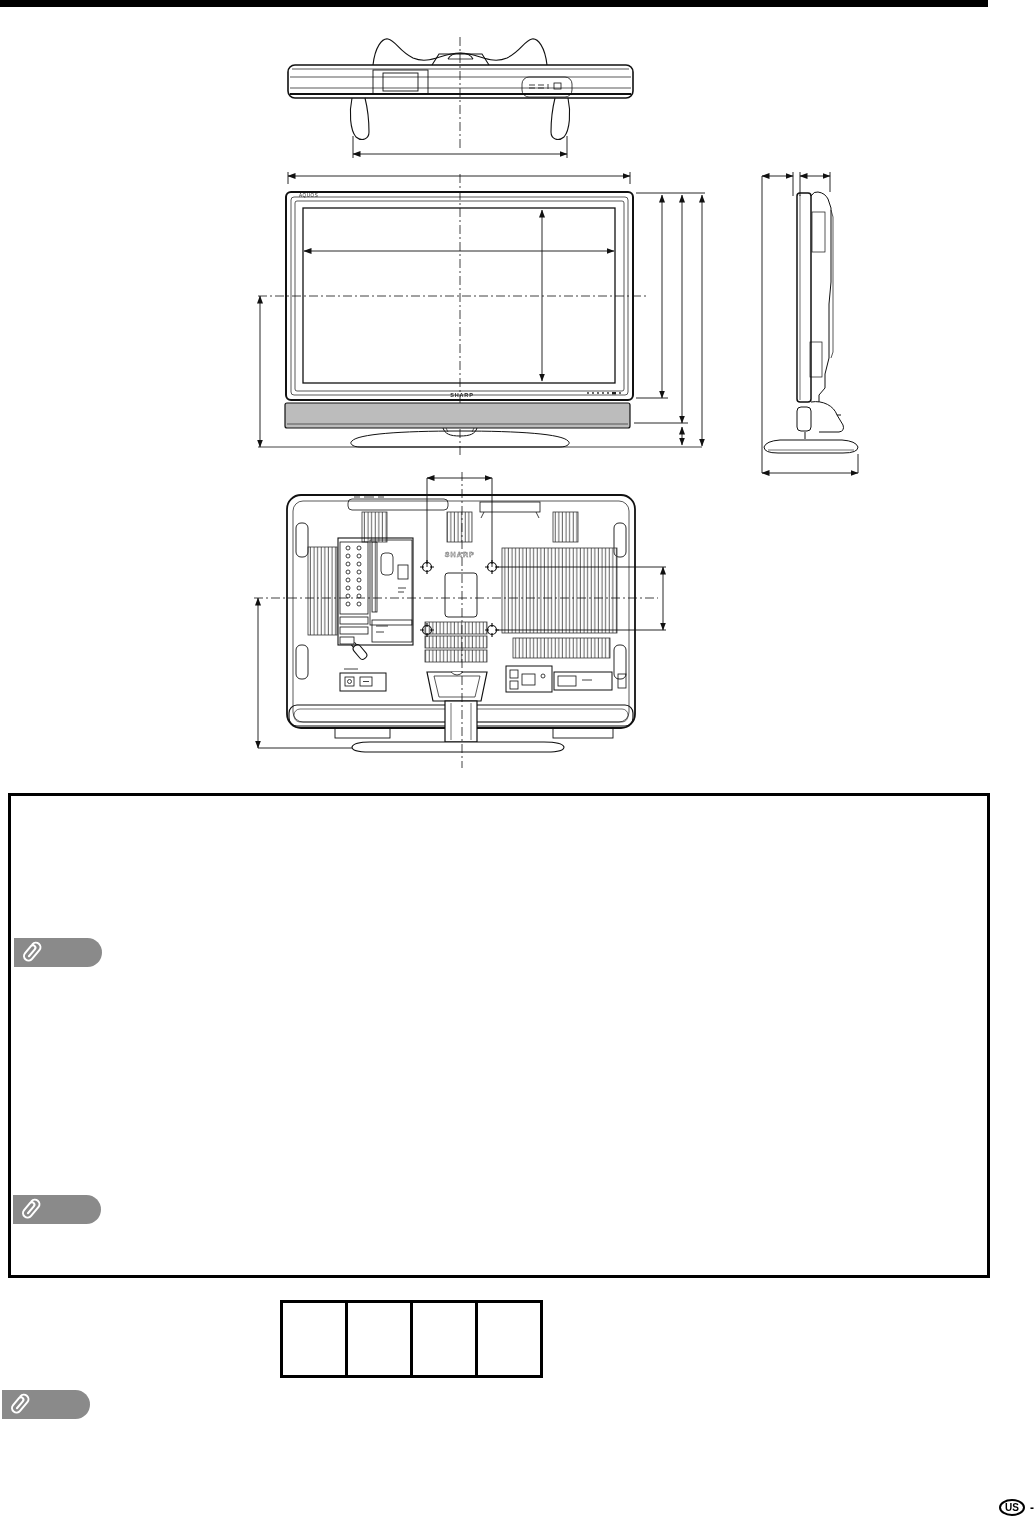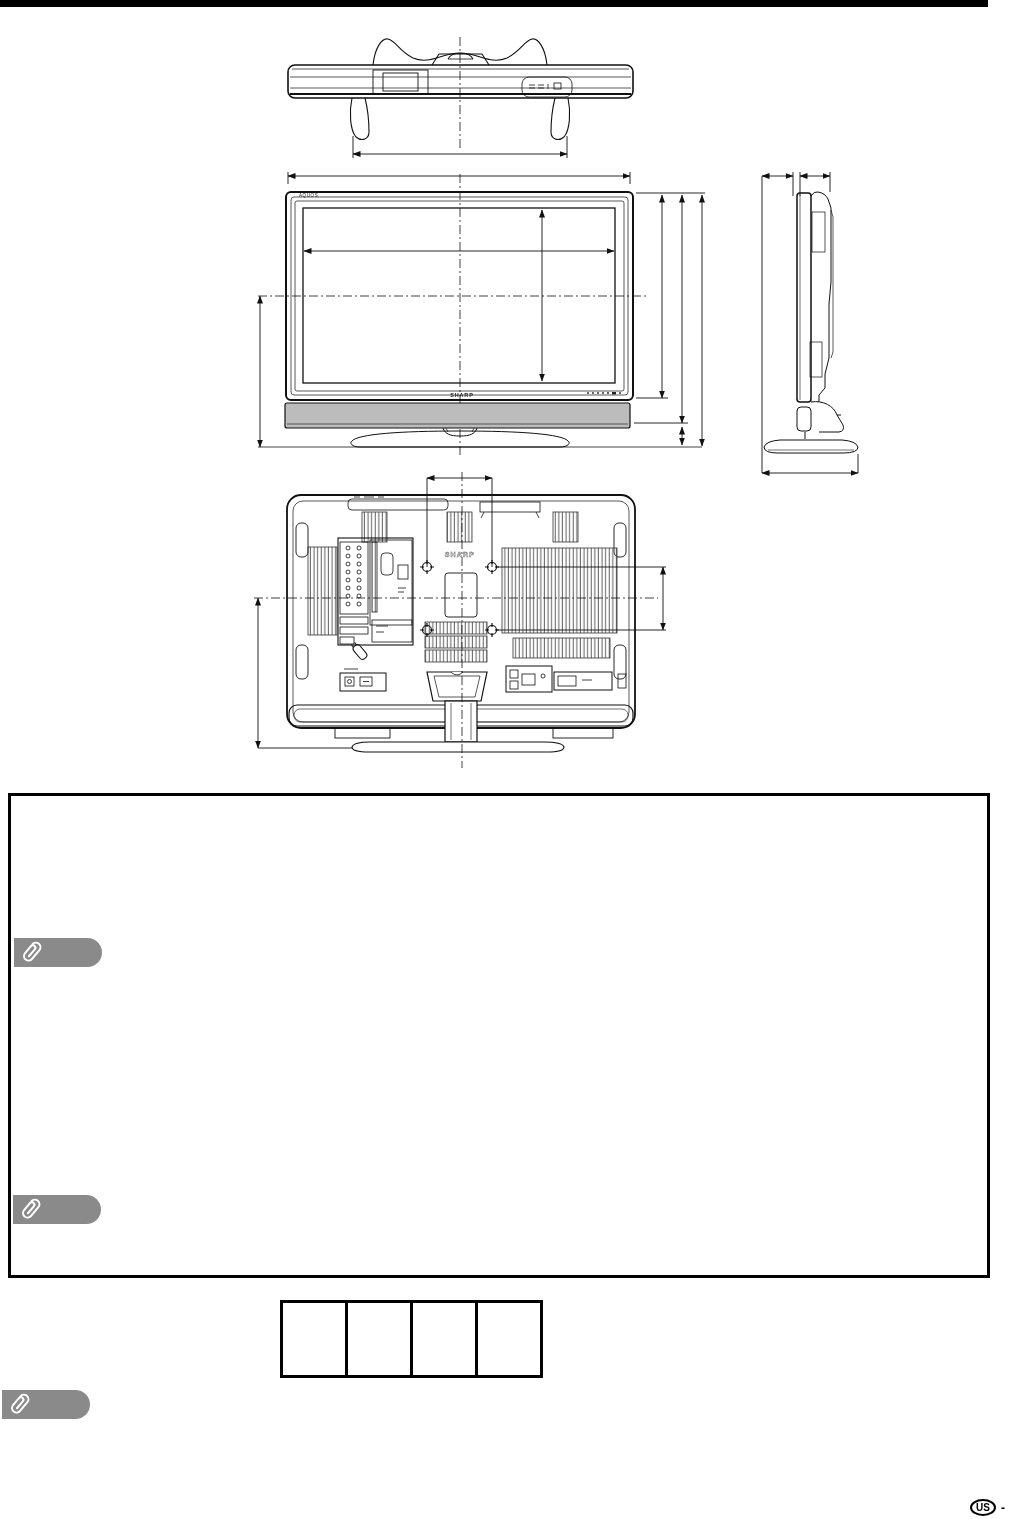--- a/index.html
+++ b/index.html
@@ -9,21 +9,21 @@
   .diagram{position:absolute;}
   .note-box{position:absolute;left:8px;top:793px;width:982px;height:485px;
             border:3px solid #000;box-sizing:border-box;background:#fff;}
   .note-tag{position:absolute;width:88px;height:29px;background:#8a8a8a;
             border-radius:0 15px 15px 0;}
   .note-tag svg{position:absolute;left:5px;top:2px;}
   .size-table{position:absolute;left:280px;top:1300px;width:263px;height:78px;
               border:3px solid #000;box-sizing:border-box;display:flex;background:#fff;}
   .size-table .cell{flex:1;border-right:3px solid #000;}
   .size-table .cell:last-child{border-right:none;}
-  .page-badge{position:absolute;left:970px;top:1499px;display:flex;align-items:center;gap:5px;}
+  .page-badge{position:absolute;left:999px;top:1499px;display:flex;align-items:center;gap:5px;}
   .badge-oval{display:flex;align-items:center;justify-content:center;
               border:2px solid #000;border-radius:50%;width:22px;height:13px;
               font-size:10px;font-weight:bold;letter-spacing:0;}
   .badge-suffix{font-size:12px;font-weight:bold;}
   svg text{font-family:"Liberation Sans", sans-serif;}
 </style>
 </head>
 <body>
 
 <div class="page">

